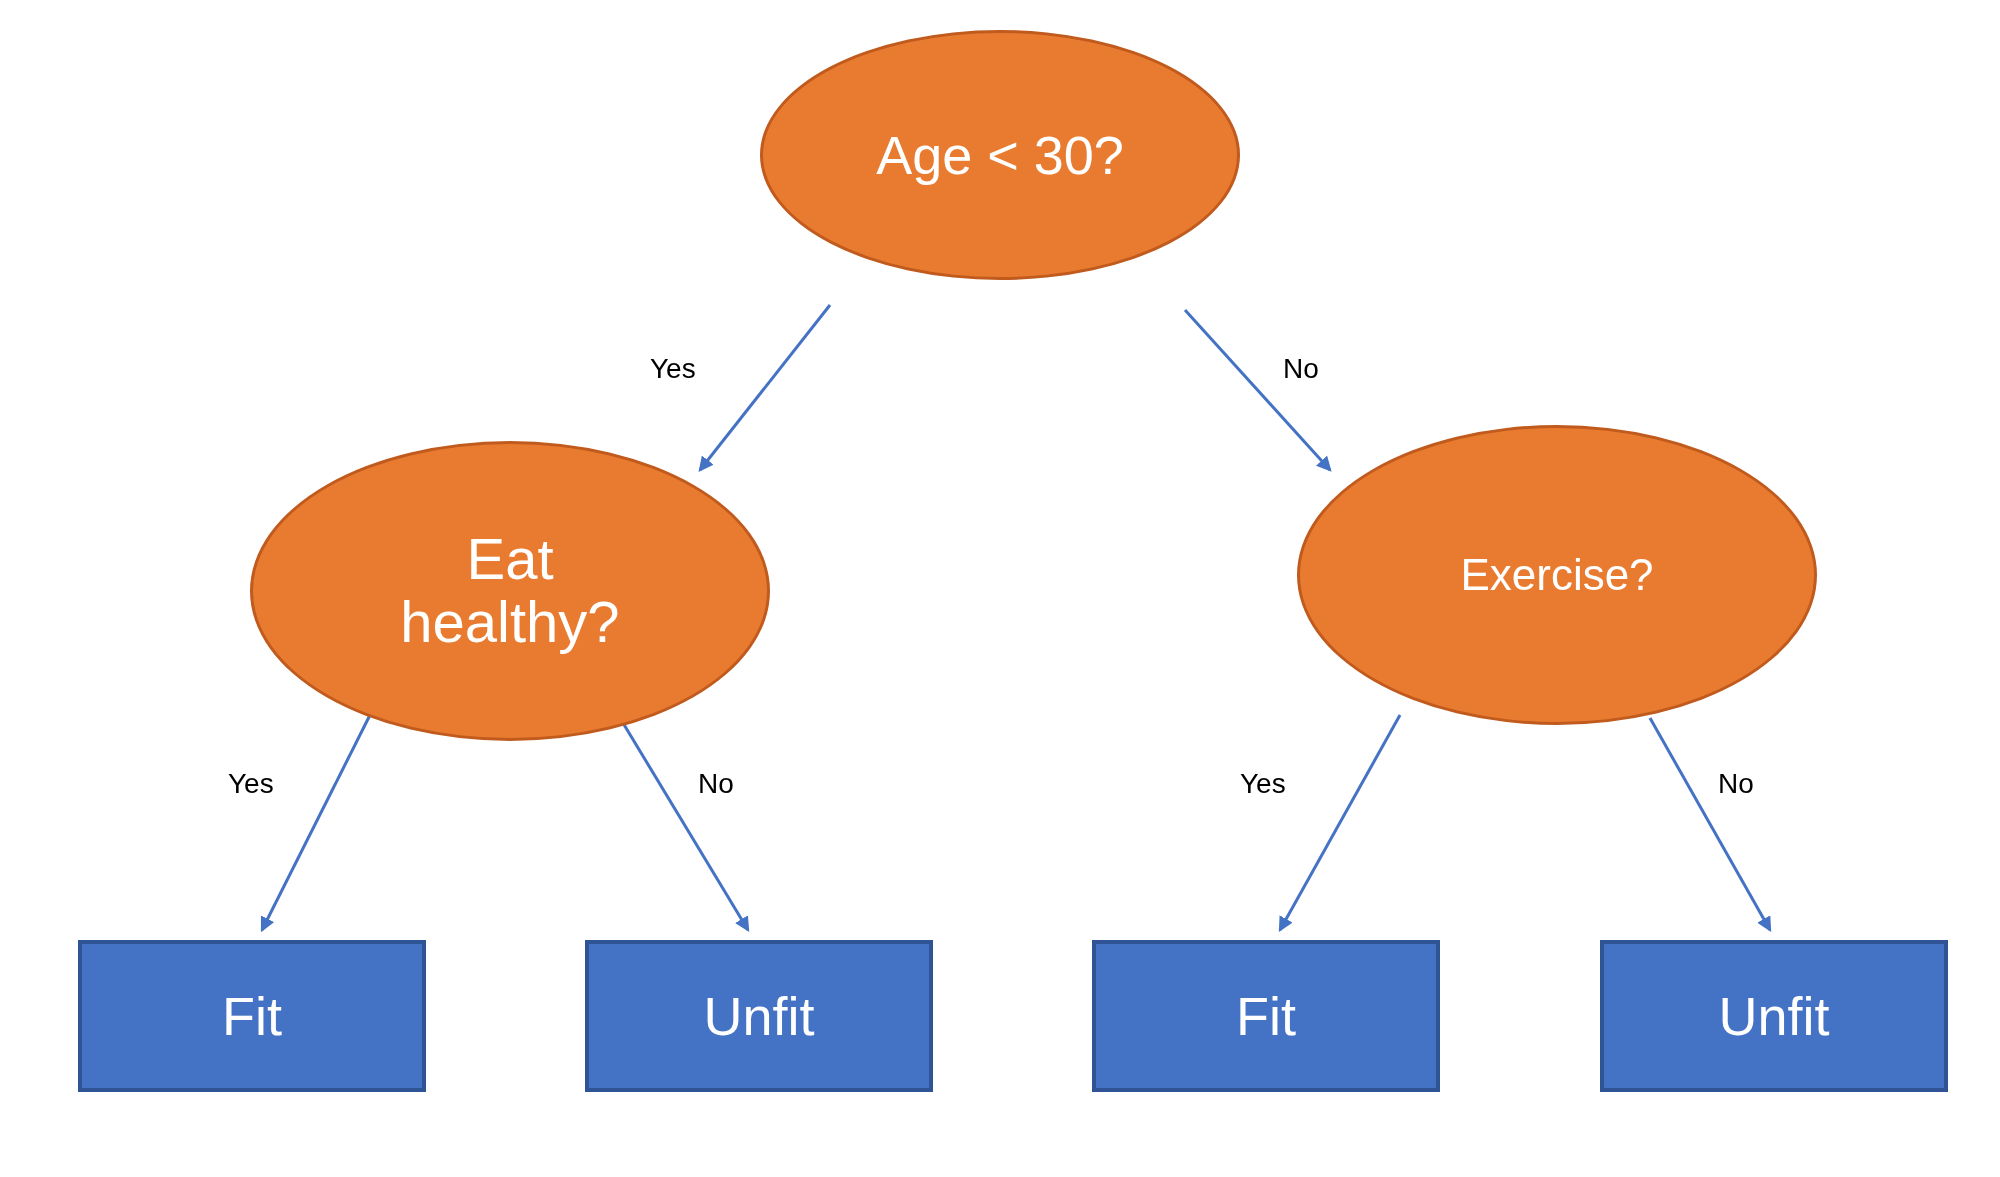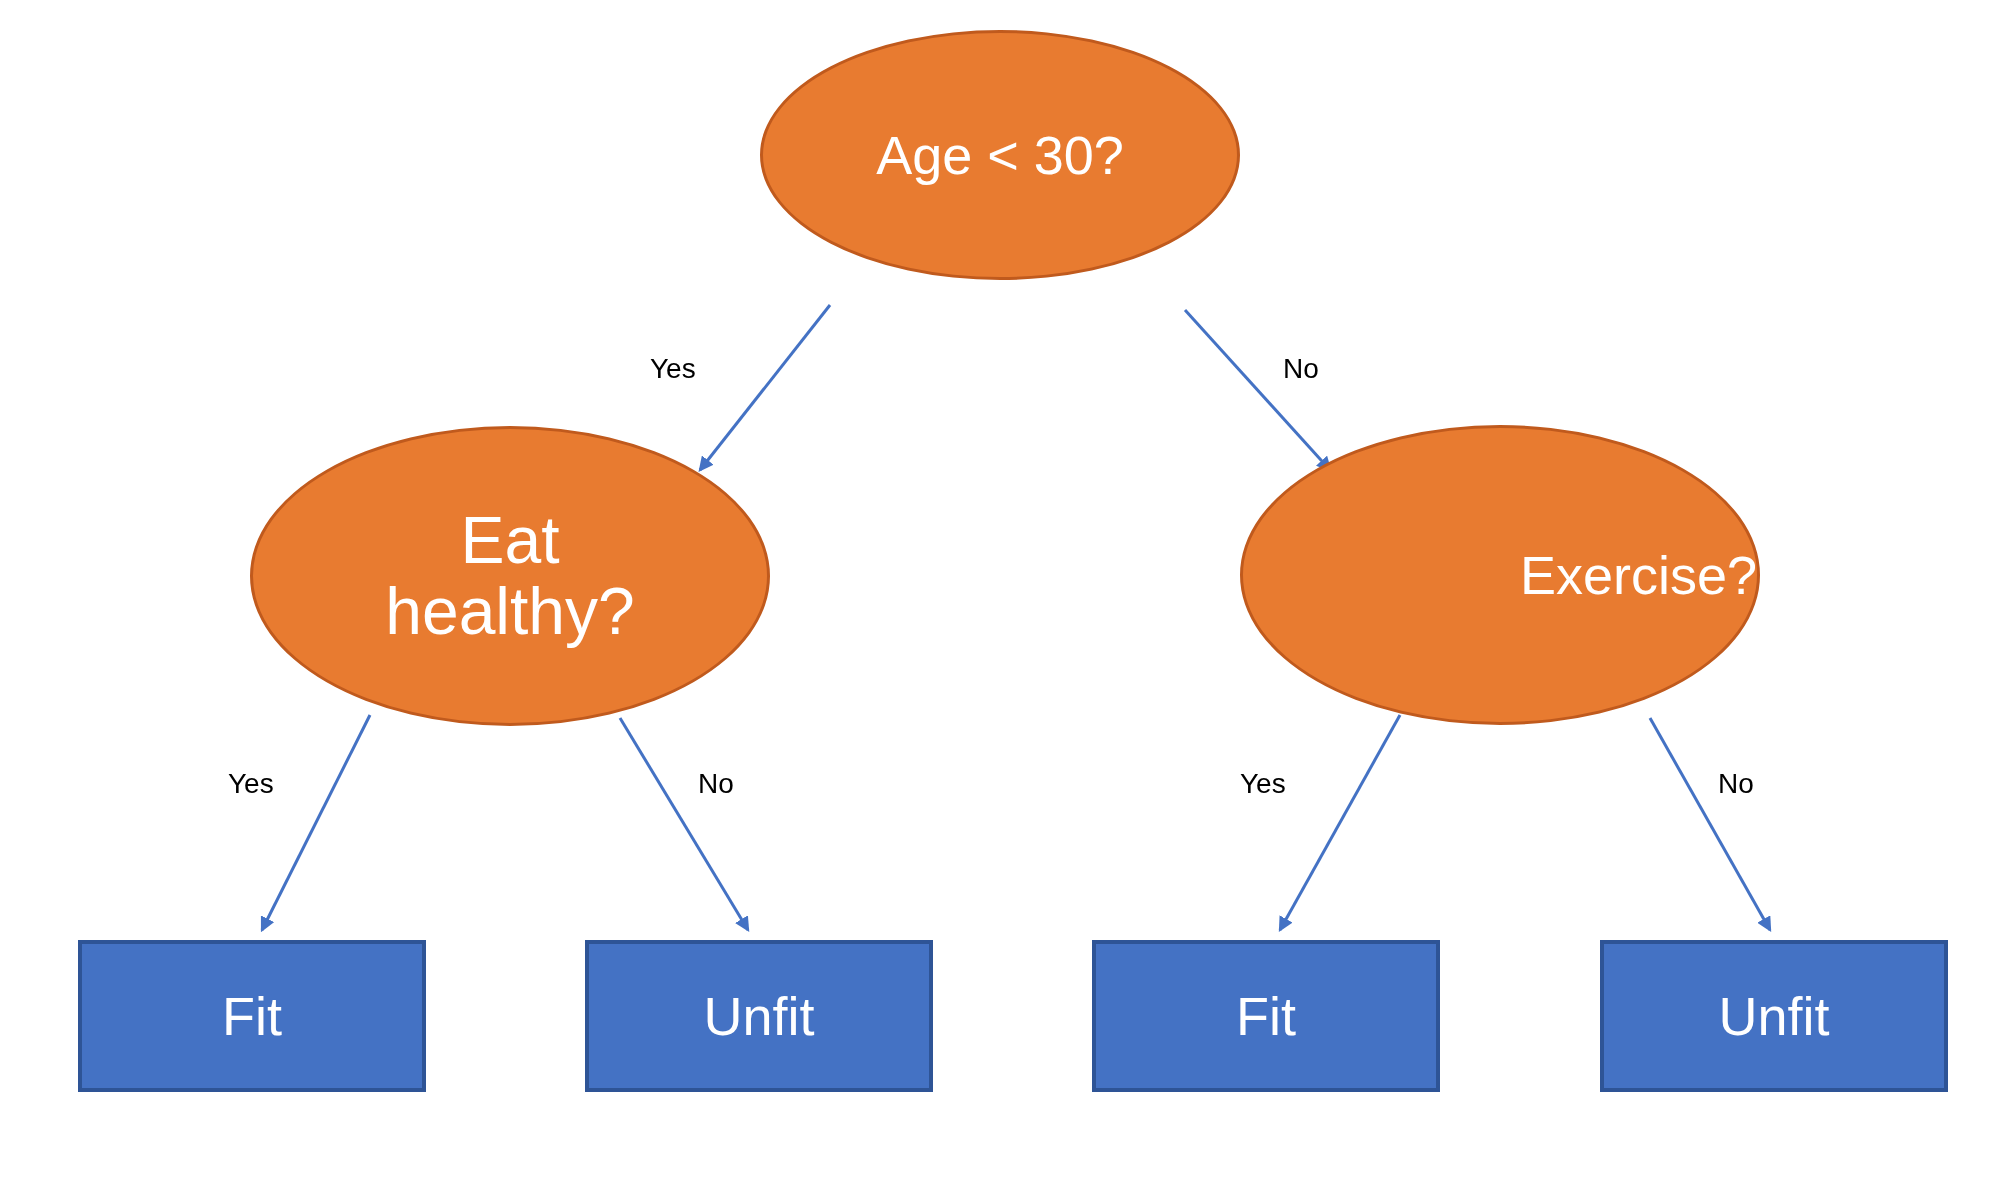--- a/index.html
+++ b/index.html
@@ -72,26 +72,26 @@
         <line x1="620" y1="718" x2="748" y2="930" stroke="#4472C4" stroke-width="3" marker-end="url(#arrowhead)"></line>
         <line x1="1400" y1="715" x2="1280" y2="930" stroke="#4472C4" stroke-width="3" marker-end="url(#arrowhead)"></line>
         <line x1="1650" y1="718" x2="1770" y2="930" stroke="#4472C4" stroke-width="3" marker-end="url(#arrowhead)"></line>
       </g>
   </svg>
 
   <div class="node ellipse" style="left: 760px; top: 30px; width: 480px; height: 250px; font-size: 54px;">
     <span class="node-label">Age &lt; 30?</span>
   </div>
 
-  <div class="node ellipse" style="left: 250px; top: 426px; width: 520px; height: 300px; font-size: 66px;">
+  <div class="node ellipse" style="left: 250px; top: 441px; width: 520px; height: 300px; font-size: 58px;">
     <span class="node-label">Eat
 healthy?</span>
   </div>
 
-  <div class="node ellipse" style="left: 1240px; top: 425px; width: 520px; height: 300px; font-size: 54px; justify-content: flex-end;">
+  <div class="node ellipse" style="left: 1297px; top: 425px; width: 520px; height: 300px; font-size: 44px;">
     <span class="node-label">Exercise?</span>
   </div>
 
   <div class="node rect" style="left: 78px; top: 940px; width: 348px; height: 152px; font-size: 54px;">
     <span class="node-label">Fit</span>
   </div>
   <div class="node rect" style="left: 585px; top: 940px; width: 348px; height: 152px; font-size: 54px;">
     <span class="node-label">Unfit</span>
   </div>
   <div class="node rect" style="left: 1092px; top: 940px; width: 348px; height: 152px; font-size: 54px;">

